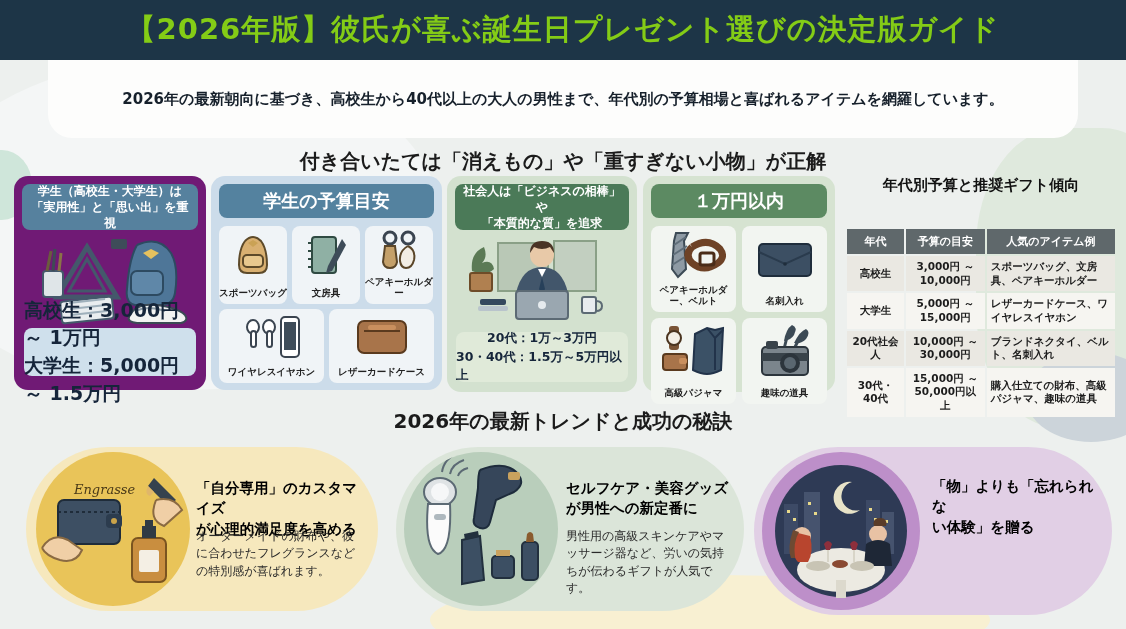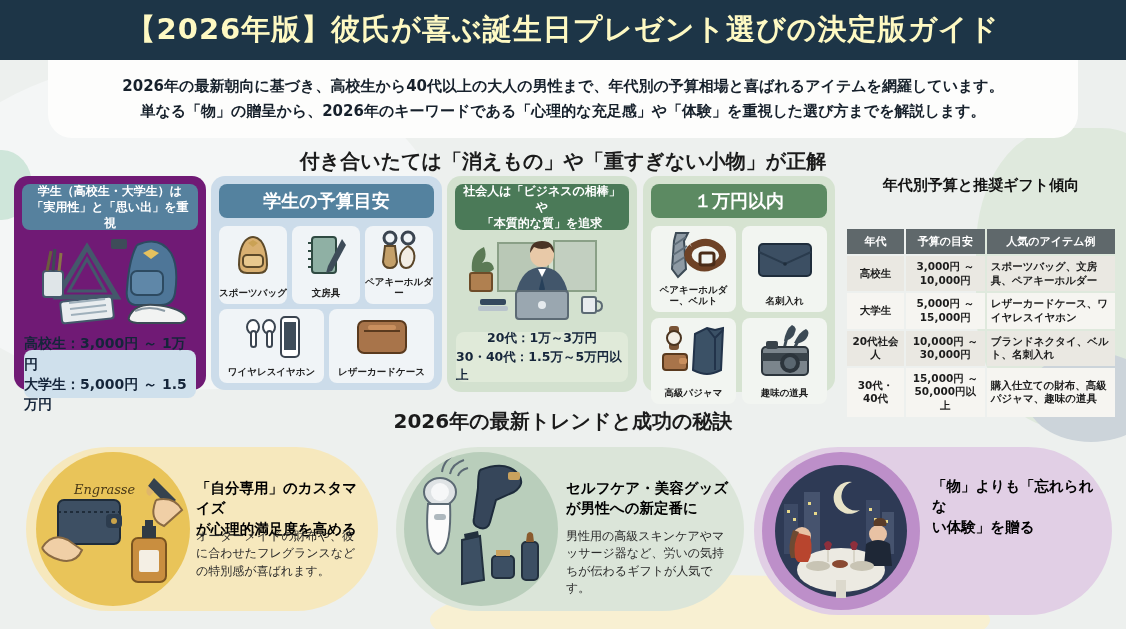--- a/index.html
+++ b/index.html
@@ -18,21 +18,21 @@
   .blob-green-right { right:-60px; top:128px; width:210px; height:300px; background:#dfe9dd; border-radius:40%; }
   .blob-gray-right { right:-30px; top:352px; width:130px; height:90px; background:#ccd4da; }
   .blob-yellow-bottom { left:430px; bottom:-36px; width:560px; height:90px; background:#f8f0d2; }
   .blob-cloud { left:-80px; top:60px; width:520px; height:330px; background:#f4f6f6; border-radius:48%; }
 
   
   .header-bar {
     left:0; top:0; width:1126px; height:60px; background:#1d3547;
     display:flex; align-items:center; justify-content:center;
   }
-  .header-title { color:#fef9c3; font-weight:bold; font-size:29px; letter-spacing:1px; }
+  .header-title { color:#84cc16; font-weight:bold; font-size:29px; letter-spacing:1px; }
 
   
   .intro-band {
     left:48px; top:60px; width:1030px; height:78px; background:#fdfdfc;
     border-radius:0 0 24px 24px; display:flex; flex-direction:column;
     align-items:center; justify-content:center; gap:6px;
   }
   .intro-line { font-size:15px; font-weight:bold; color:#16202b; }
 
   .section-title { font-size:20px; font-weight:bold; color:#1b1b1b; text-align:center; }
@@ -47,21 +47,21 @@
   }
 
   
   .card-student { left:14px; top:176px; width:192px; height:214px; background:#701a75; }
   .card-student .card-head { background:#56819e; height:46px; font-size:12px; line-height:1.35; padding:2px 4px; }
   .student-illu { left:14px; top:232px; width:192px; height:98px; display:flex; align-items:center; justify-content:center; }
   .price-box {
     position:absolute; border-radius:8px; font-weight:bold; color:#15253a;
     display:flex; flex-direction:column; align-items:center; justify-content:center;
   }
-  .price-student { left:24px; top:350px; width:172px; height:48px; background:#cfe0ec; font-size:14px; line-height:1.45; }
+  .price-student { left:24px; top:328px; width:172px; height:48px; background:#cfe0ec; font-size:19px; line-height:1.45; }
 
   
   .card-sbudget { left:211px; top:176px; width:231px; height:214px; background:#ccdcea; }
   .card-sbudget .card-head { background:#54829f; height:34px; font-size:18px; }
   .tile-grid { position:absolute; left:8px; width:215px; display:flex; flex-wrap:wrap; gap:5px; }
   .tg-a { top:226px; }
   .tile {
     background:#f0f4f7; border-radius:8px; display:flex; flex-direction:column;
     align-items:center; justify-content:flex-end; padding-bottom:5px; gap:2px;
   }
@@ -116,21 +116,20 @@
   <div class="blob blob-green-right"></div>
   <div class="blob blob-gray-right"></div>
   <div class="blob blob-yellow-bottom"></div>
 
   <div class="abs header-bar">
     <div class="header-title">【2026年版】彼氏が喜ぶ誕生日プレゼント選びの決定版ガイド</div>
   </div>
 
   <div class="abs intro-band">
     <div class="intro-line">2026年の最新朝向に基づき、高校生から40代以上の大人の男性まで、年代別の予算相場と喜ばれるアイテムを網羅しています。</div>
-    <div class="intro-line">単なる「物」の贈呈から、2026年のキーワードである「心理的な充足感」や「体験」を重視した選び方までを解説します。</div>
   </div>
 
   <div class="abs section-title s1-title">付き合いたては「消えもの」や「重すぎない小物」が正解</div>
 
   <div class="card card-student">
     <div class="card-head pre">学生（高校生・大学生）は
 「実用性」と「思い出」を重視</div>
   </div>
   <div class="abs student-illu">
     <svg width="170" height="96" viewBox="0 0 170 96">

